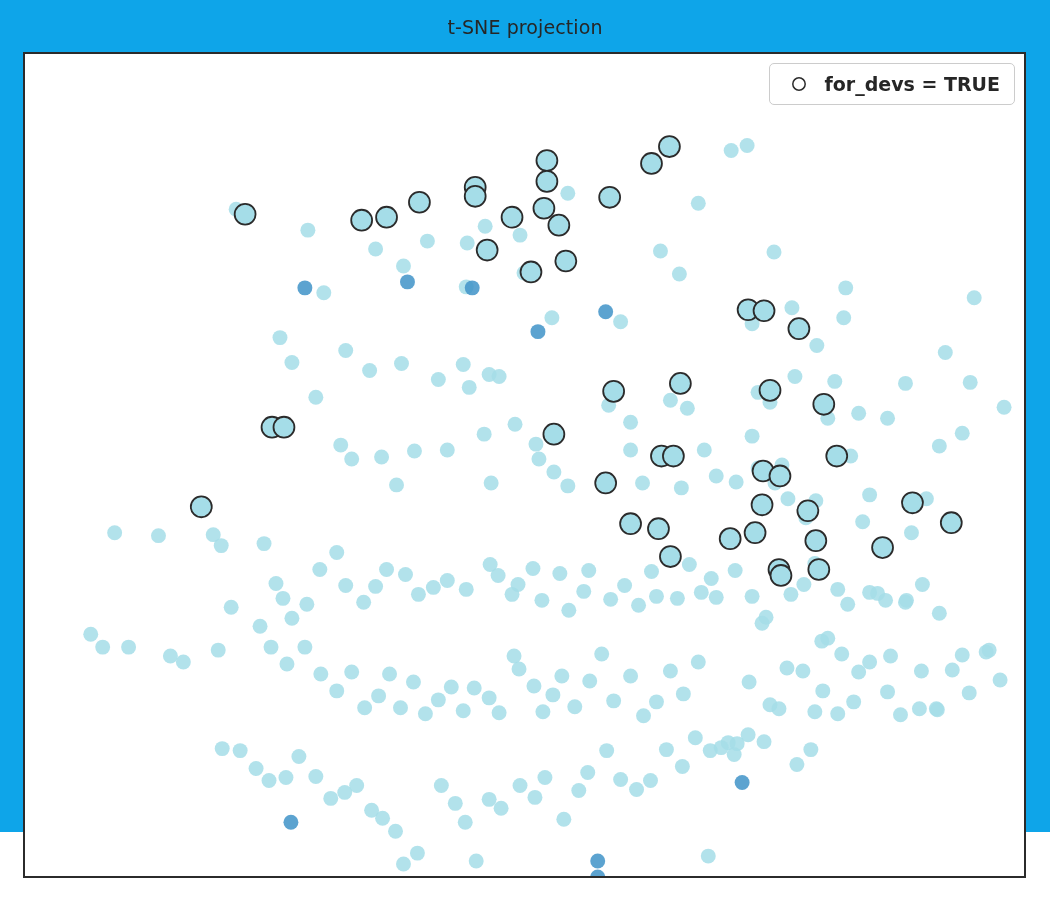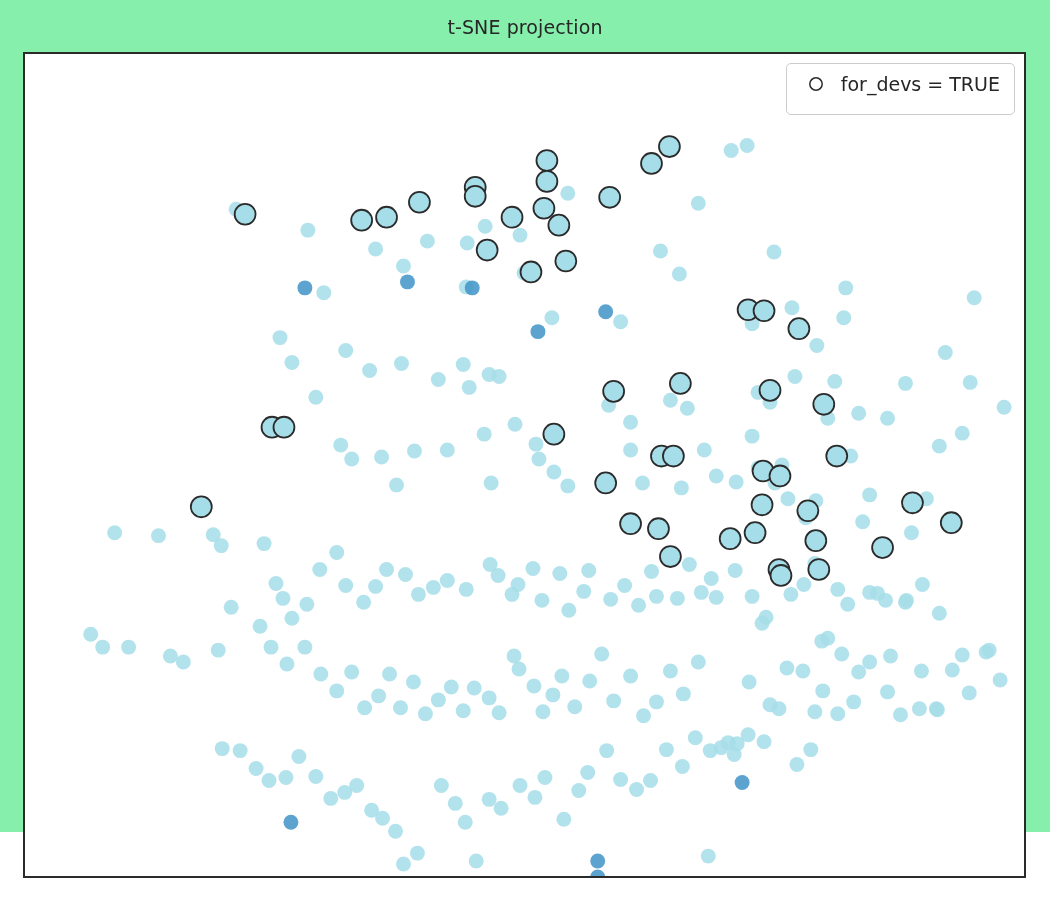--- a/index.html
+++ b/index.html
@@ -10,21 +10,21 @@
   body {
     width: 1050px;
     height: 900px;
     font-family: "DejaVu Sans", sans-serif;
     overflow: hidden;
   }
   #figure {
     position: relative;
     width: 1050px;
     height: 832px;
-    background: #86efac;
+    background: #0ea5e9;
   }
   #chart-title {
     position: absolute;
     left: 0;
     top: 16px;
     width: 1050px;
     text-align: center;
     font-size: 19px;
     color: #262626;
     letter-spacing: 0.1px;
@@ -55,22 +55,23 @@
   }
   #legend-box {
     position: absolute;
     right: 9px;
     top: 9px;
     display: flex;
     align-items: center;
     background: #ffffff;
     border: 1px solid #cccccc;
     border-radius: 5px;
-    padding: 9px 14px 19px 12px;
+    padding: 9px 14px 9px 12px;
     box-sizing: border-box;
+    font-weight: bold;
   }
   #legend-box .legend-entry {
     display: flex;
     align-items: center;
   }
   #legend-box .legend-marker {
     width: 34px;
     display: flex;
     justify-content: center;
     align-items: center;

